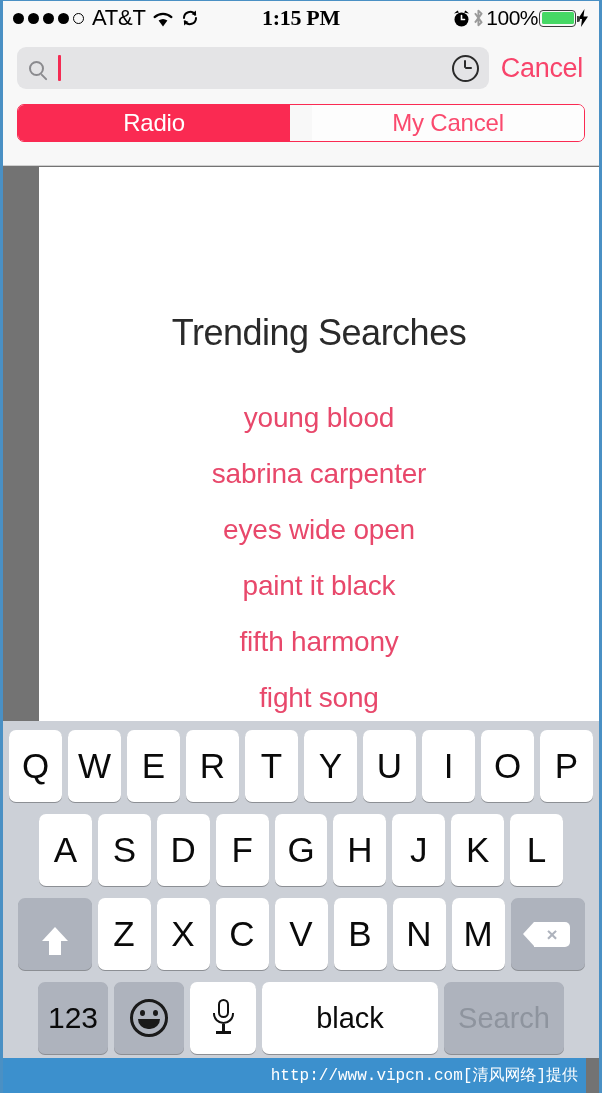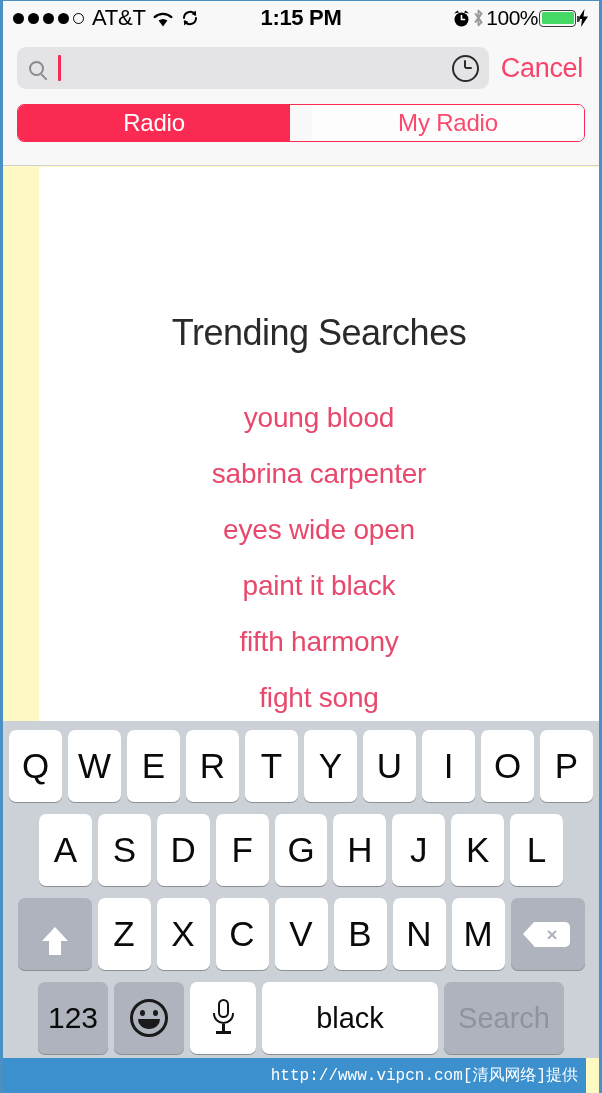--- a/index.html
+++ b/index.html
@@ -5,21 +5,21 @@
   * { box-sizing: border-box; margin: 0; padding: 0; }
   html, body {
     width: 602px; height: 1093px;
     background: #4a90c4;
     font-family: "Liberation Sans", sans-serif;
     overflow: hidden;
   }
   #screen {
     position: relative;
     width: 602px; height: 1093px;
-    background: #fef9c3;
+    background: #737373;
     border-left: 3px solid #4a90c4;
     border-right: 3px solid #4a90c4;
     border-top: 1px solid #4a90c4;
     overflow: hidden;
   }
 
   
   .statusbar {
     position: absolute; top: 0; left: 0; right: 0; height: 34px;
     background: #f8f8f8;
@@ -30,20 +30,21 @@
   }
   .sb-left { display: flex; align-items: center; gap: 6px; }
   .dots { display: flex; align-items: center; gap: 4px; }
   .dot { width: 11px; height: 11px; border-radius: 50%; background: #000; }
   .dot.hollow { background: transparent; border: 1.6px solid #000; }
   .carrier { font-size: 22px; letter-spacing: -0.2px; margin-left: 2px; }
   .sb-center {
     position: absolute; left: 0; right: 0; text-align: center;
     font-size: 22px; font-weight: bold; letter-spacing: -0.3px;
     pointer-events: none;
+    font-family: Liberation Serif, serif;
   }
   .sb-right {
     margin-left: auto; display: flex; align-items: center; gap: 1px;
     position: relative; z-index: 2;
   }
   .pct { font-size: 21px; letter-spacing: -0.5px; }
   .battery {
     width: 37px; height: 17px; border: 1.6px solid #3a3a3a; border-radius: 4px;
     position: relative; padding: 1.5px;
   }
@@ -288,21 +289,21 @@
       <div class="searchfield">
         <span class="mag"></span>
         <span class="caret"></span>
         <span class="clockbtn"></span>
       </div>
       <div class="cancel">Cancel</div>
     </div>
 
     <div class="segwrap">
       <div class="seg active">Radio</div>
-      <div class="seg">My Radio</div>
+      <div class="seg">My Cancel</div>
     </div>
   </div>
 
   <div class="content">
     <div class="trending-title">Trending Searches</div>
     <div class="trend-list">
       <div class="trend-item">young blood</div>
       <div class="trend-item">sabrina carpenter</div>
       <div class="trend-item">eyes wide open</div>
       <div class="trend-item">paint it black</div>

